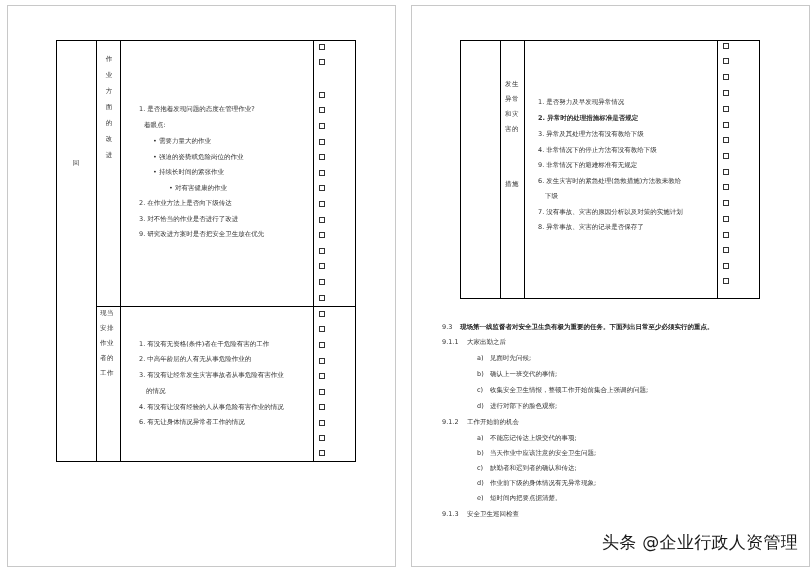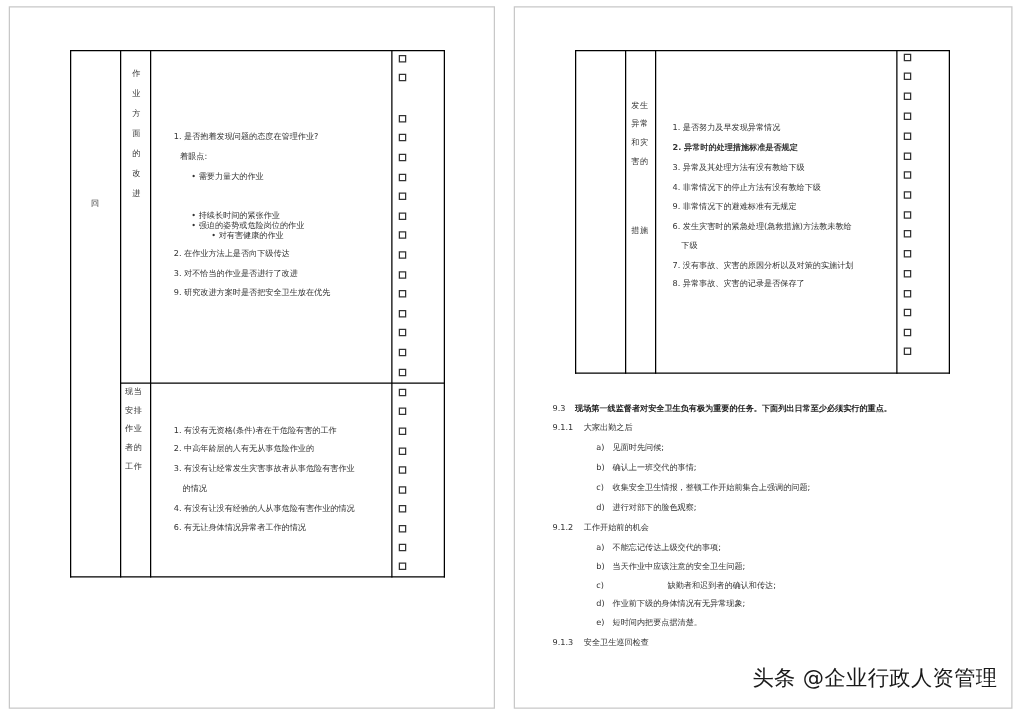--- a/index.html
+++ b/index.html
@@ -51,21 +51,21 @@
       <div class="vtxt" style="left:96px; top:78px;">方</div>
       <div class="vtxt" style="left:96px; top:94px;">面</div>
       <div class="vtxt" style="left:96px; top:110px;">的</div>
       <div class="vtxt" style="left:96px; top:126px;">改</div>
       <div class="vtxt" style="left:96px; top:142px;">进</div>
     </div>
 
     <div class="txt" style="left:131px; top:99px;">1. 是否抱着发现问题的态度在管理作业?</div>
     <div class="txt" style="left:136px; top:115px;">着眼点:</div>
     <div class="txt" style="left:145px; top:131px;">• 需要力量大的作业</div>
-    <div class="txt" style="left:145px; top:147px;margin-top:23px;">• 强迫的姿势或危险岗位的作业</div>
+    <div class="txt" style="left:145px; top:147px;">• 强迫的姿势或危险岗位的作业</div>
     <div class="txt" style="left:145px; top:162px;">• 持续长时间的紧张作业</div>
     <div class="txt" style="left:161px; top:178px;">• 对有害健康的作业</div>
     <div class="txt" style="left:131px; top:193px;">2. 在作业方法上是否向下级传达</div>
     <div class="txt" style="left:131px; top:209px;">3. 对不恰当的作业是否进行了改进</div>
     <div class="txt" style="left:131px; top:224px;">9. 研究改进方案时是否把安全卫生放在优先</div>
 
     <div class="cb" style="left:311px; top:38px;"></div>
     <div class="cb" style="left:311px; top:53px;"></div>
     <div class="cb" style="left:311px; top:86px;"></div>
     <div class="cb" style="left:311px; top:101px;"></div>
@@ -175,21 +175,21 @@
   </div>
 
   <div>
     <div class="txt" style="left:30px; top:412px;">9.1.2</div>
     <div class="txt" style="left:55px; top:412px;">工作开始前的机会</div>
     <div class="txt" style="left:65px; top:428px;">a)</div>
     <div class="txt" style="left:78px; top:428px;">不能忘记传达上级交代的事项;</div>
     <div class="txt" style="left:65px; top:443px;">b)</div>
     <div class="txt" style="left:78px; top:443px;">当天作业中应该注意的安全卫生问题;</div>
     <div class="txt" style="left:65px; top:458px;">c)</div>
-    <div class="txt" style="left:78px; top:458px;margin-left:44px;">缺勤者和迟到者的确认和传达;</div>
+    <div class="txt" style="left:78px; top:458px;">缺勤者和迟到者的确认和传达;</div>
     <div class="txt" style="left:65px; top:473px;">d)</div>
     <div class="txt" style="left:78px; top:473px;">作业前下级的身体情况有无异常现象;</div>
     <div class="txt" style="left:65px; top:488px;">e)</div>
     <div class="txt" style="left:78px; top:488px;">短时间内把要点据清楚。</div>
   </div>
 
   <div>
     <div class="txt" style="left:30px; top:504px;">9.1.3</div>
     <div class="txt" style="left:55px; top:504px;">安全卫生巡回检查</div>
   </div>

